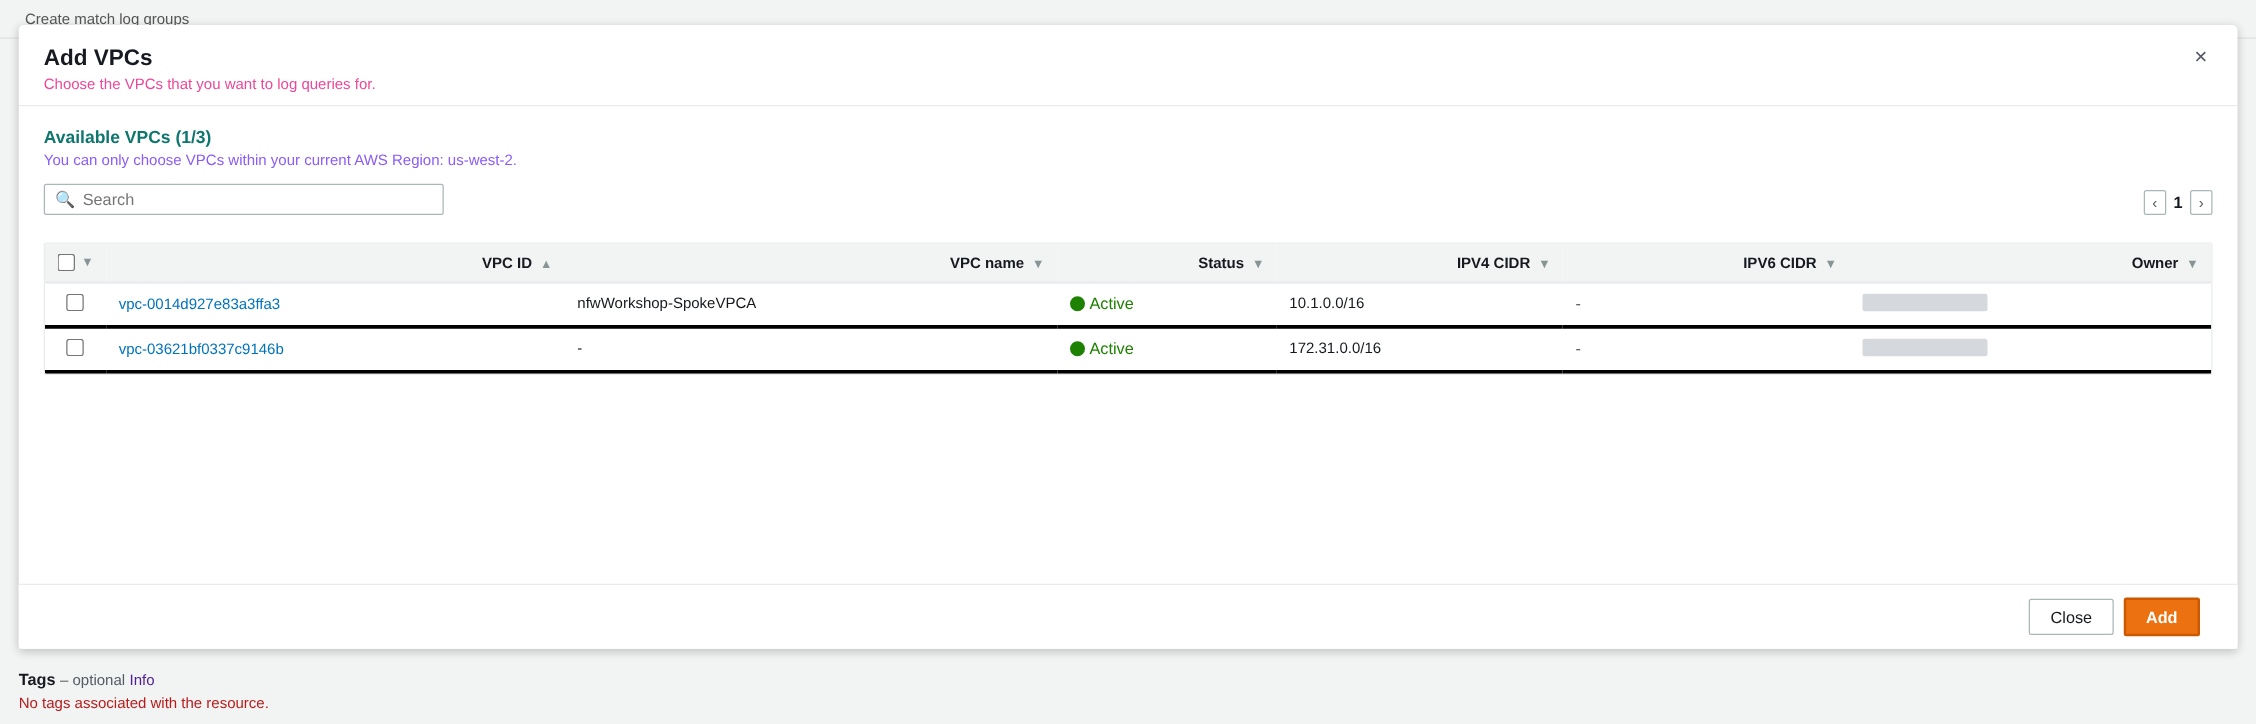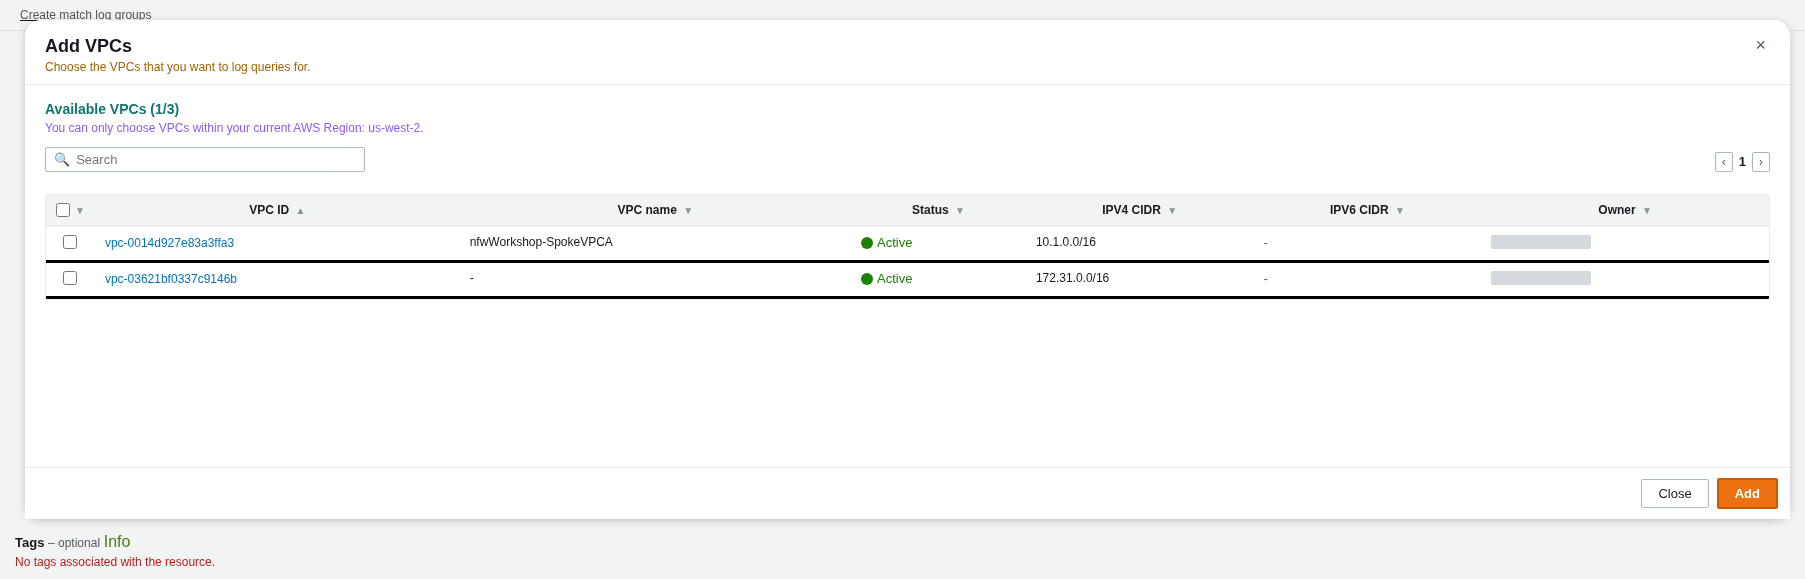--- a/index.html
+++ b/index.html
@@ -26,44 +26,43 @@
       border-bottom: 1px solid #e0e0e0;
     }
 
     .modal-overlay {
       position: absolute;
       top: 20px;
       left: 15px;
       right: 15px;
       bottom: 60px;
       background: #fff;
-      border-radius: 16px;
+      border-radius: 4px;
       box-shadow: 0 2px 8px rgba(0,0,0,0.2);
       display: flex;
       flex-direction: column;
-      margin-left: 10px;
     }
 
     .modal-header {
       padding: 16px 20px 10px 20px;
       border-bottom: 1px solid #e9ebed;
       display: flex;
       justify-content: space-between;
       align-items: flex-start;
     }
 
     .modal-title {
       font-size: 18px;
       font-weight: 700;
       color: #16191f;
     }
 
     .modal-subtitle {
       font-size: 12px;
-      color: #a16207;
+      color: #ec4899;
       margin-top: 3px;
     }
 
     .close-btn {
       background: none;
       border: none;
       font-size: 18px;
       cursor: pointer;
       color: #545b64;
       padding: 0 4px;
@@ -143,21 +142,21 @@
       font-size: 13px;
     }
 
     thead tr {
       background: #f2f3f3;
       border-bottom: 2px solid #e9ebed;
     }
 
     thead th {
       padding: 8px 10px;
-      text-align: center;
+      text-align: right;
       font-weight: 700;
       color: #16191f;
       white-space: nowrap;
       font-size: 12px;
     }
 
     thead th .sort-icon {
       color: #879596;
       font-size: 10px;
       margin-left: 3px;
@@ -209,21 +208,21 @@
       border-radius: 2px;
       height: 14px;
       width: 100px;
       display: block;
     }
 
     .modal-footer {
       display: flex;
       justify-content: flex-end;
       align-items: center;
-      padding: 10px 12px;
+      padding: 10px 30px;
       border-top: 1px solid #e9ebed;
       gap: 8px;
       background: #fff;
     }
 
     .btn-close {
       background: #fff;
       border: 1px solid #aab7b8;
       color: #16191f;
       padding: 6px 16px;
@@ -255,22 +254,22 @@
       font-weight: 700;
     }
 
     .tags-optional {
       font-weight: 400;
       color: #545b64;
       font-size: 12px;
     }
 
     .tags-info {
-      color: #4d7c0f;
-      font-size: 16px;
+      color: #4c1d95;
+      font-size: 12px;
       cursor: pointer;
     }
 
     .no-tags {
       font-size: 12px;
       color: #b91c1c;
       margin-top: 4px;
     }
 
     .header-checkbox-area {

